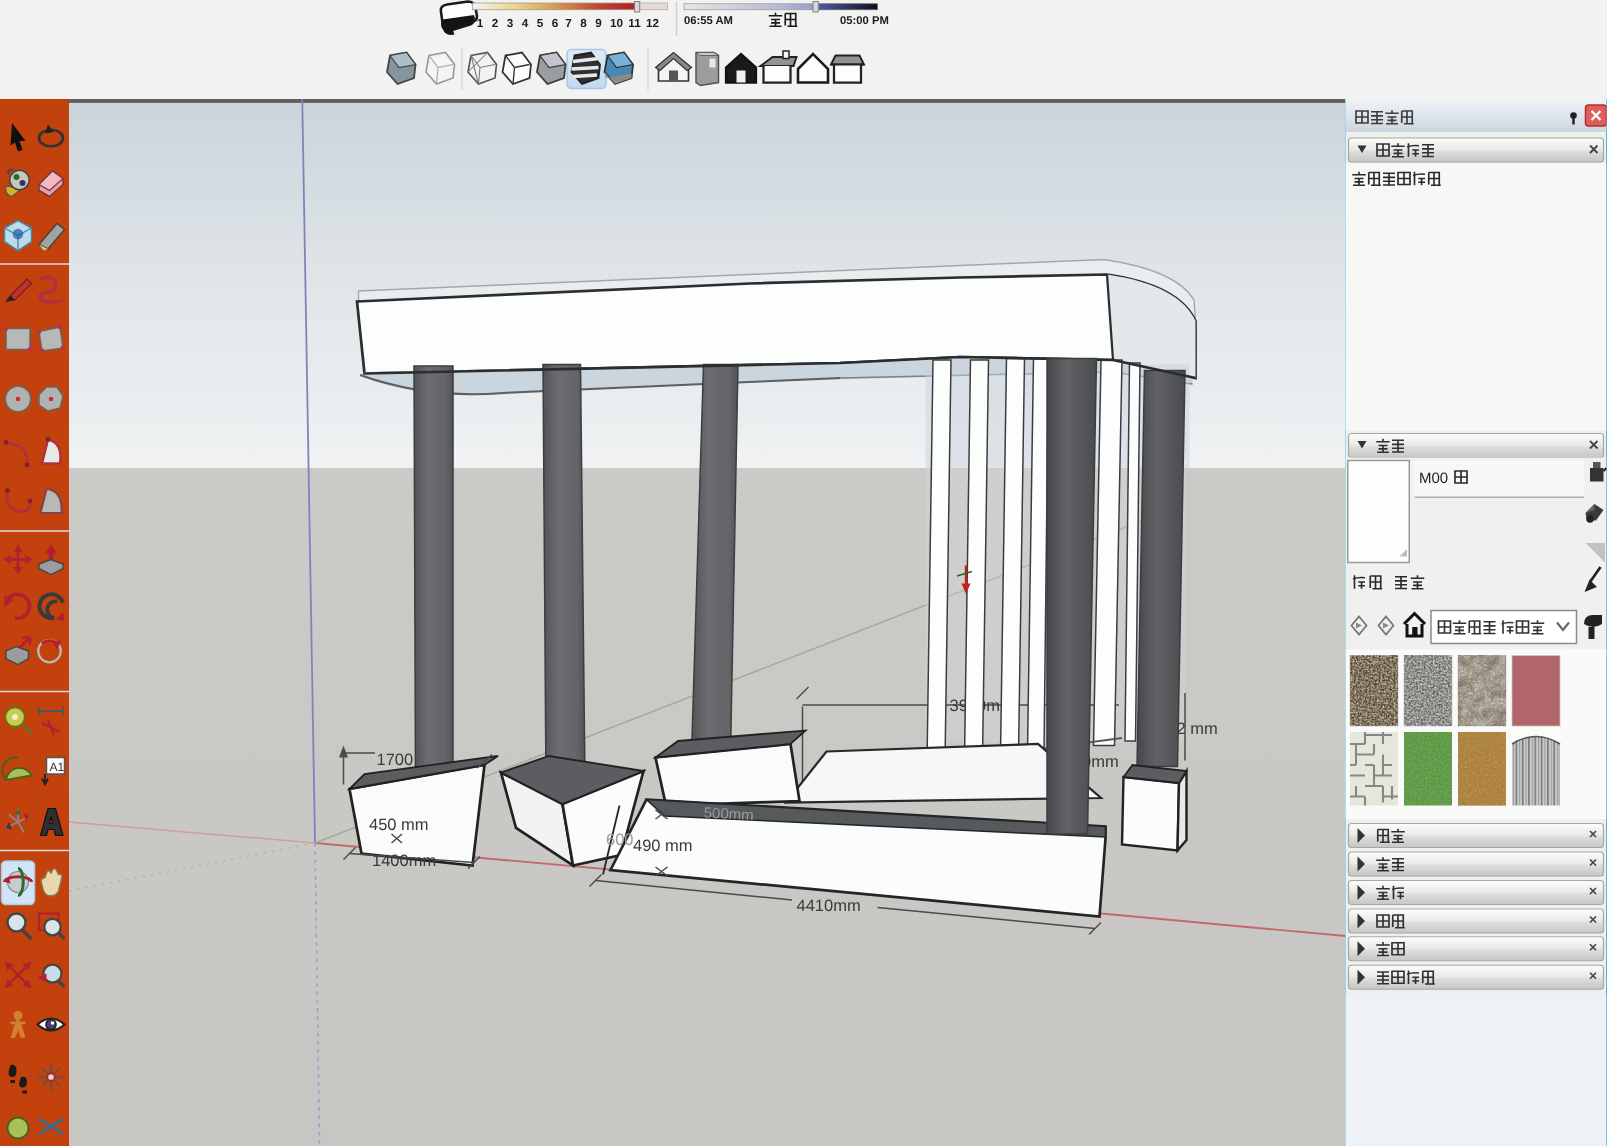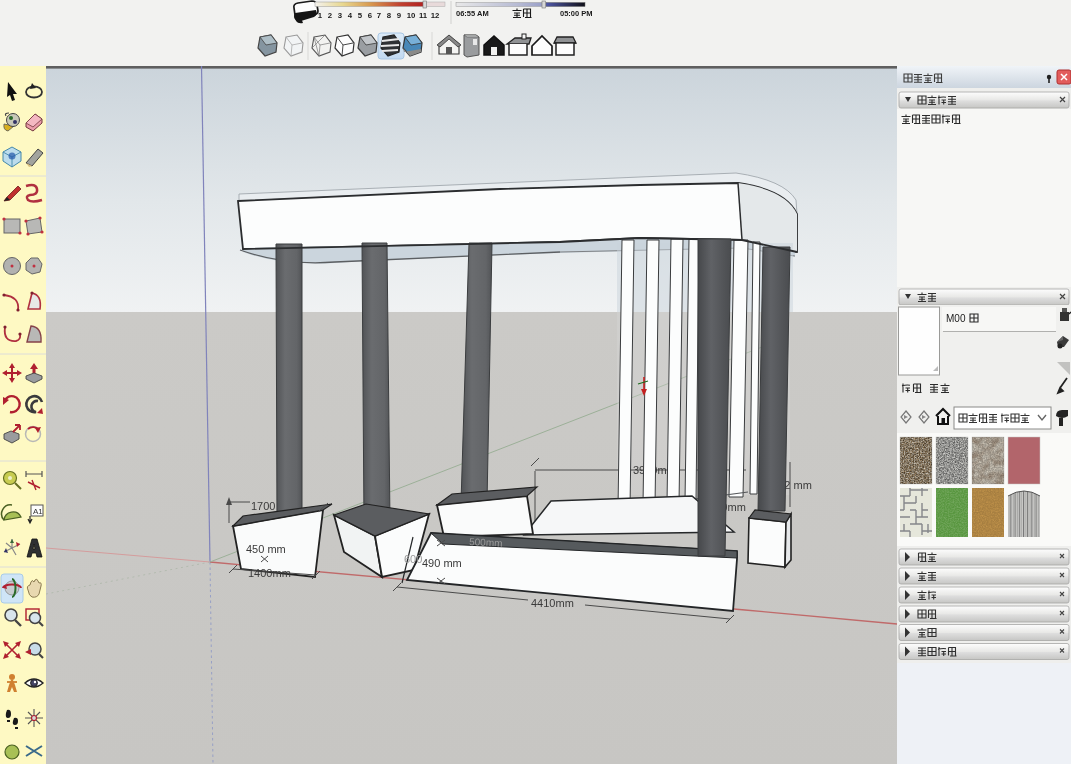--- a/index.html
+++ b/index.html
@@ -1,16 +1,16 @@
 <!DOCTYPE html>
 <html><head><meta charset="utf-8"><style>
 html,body{margin:0;padding:0;width:1071px;height:764px;overflow:hidden;background:#f1f1ef;font-family:"Liberation Sans",sans-serif}
 .abs{position:absolute}
 #chrome{left:0;top:0;width:1071px;height:66px;background:#f2f2f0}
-#lbar{left:0;top:66px;width:46px;height:698px;background:#fef9c3;border-right:7px solid #0f766e}
+#lbar{left:0;top:66px;width:46px;height:698px;background:#c2410c;border-right:7px solid #0f766e}
 #vp{left:46px;top:66px;width:851px;height:698px;filter:blur(0.4px)}
 #panel{left:897px;top:66px;width:186px;height:698px;background:#0ea5e9}
 </style></head>
 <body>
 <svg width="0" height="0" style="position:absolute">
 <defs>
 <g id="cj1" stroke-width="1.1" fill="none">
         <path d="M1,1.5 H9 M1,4.2 H9 M1,6.8 H9 M1,9.3 H9 M5,1.5 V9.3"></path>
       </g>
 <g id="cj2" stroke-width="1.1" fill="none">

